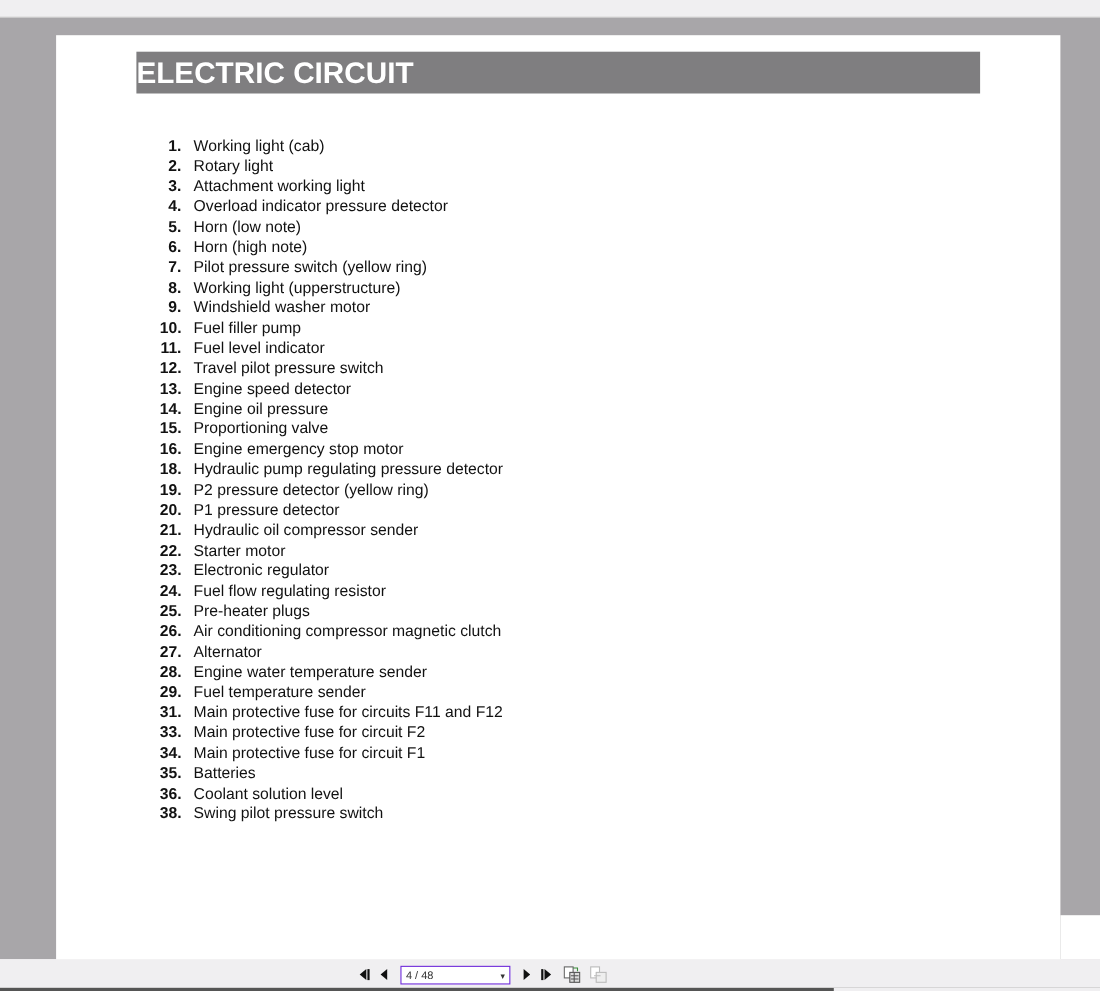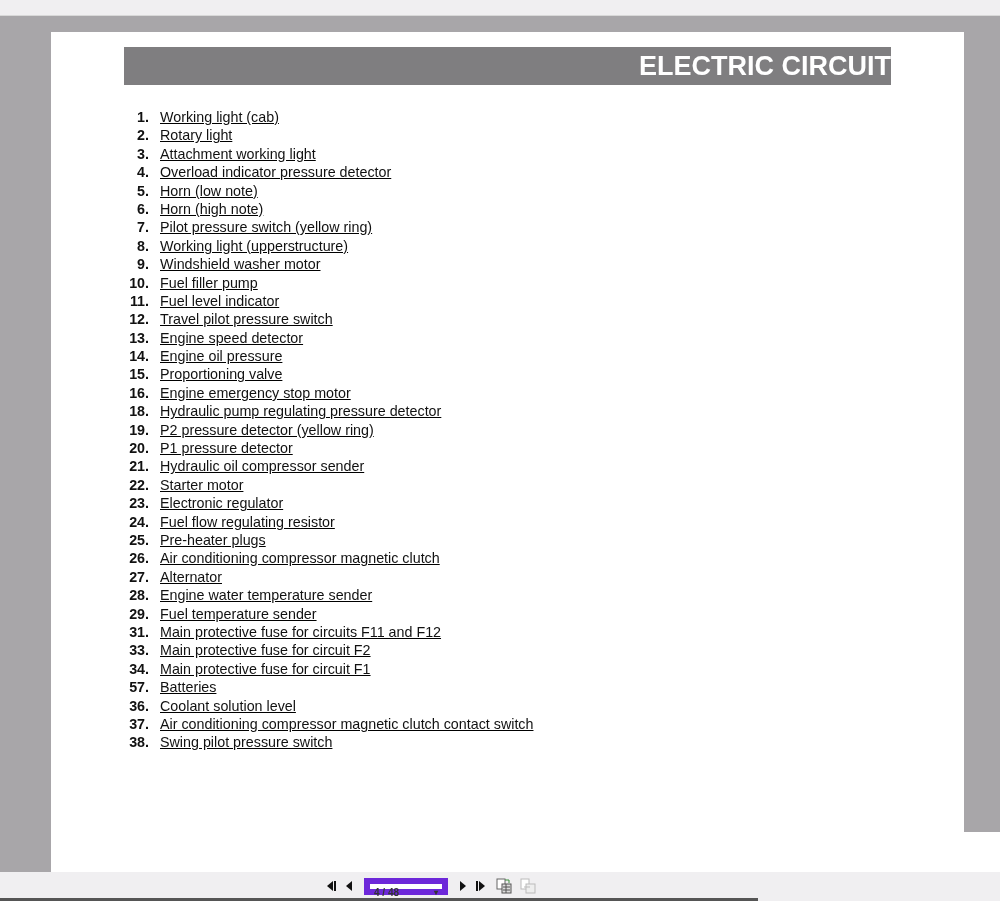--- a/index.html
+++ b/index.html
@@ -1,30 +1,30 @@
 <!DOCTYPE html>
 <html><head>
 <meta charset="utf-8">
 <style>
   html, body { margin:0; padding:0; }
   body { width:1000px; height:901px; position:relative; overflow:hidden; background:#f0eff1; font-family:"Liberation Sans", sans-serif; }
   .topbar { position:absolute; left:0; top:0; width:1000px; height:15px; background:#f0eff1; border-bottom:1px solid #d8d8d8; }
   .viewer { position:absolute; left:0; top:16px; width:1000px; height:856px; background:#a8a6a9; }
   .page { position:absolute; left:51px; top:16px; width:913px; height:856px; background:#ffffff; }
   .right-white { position:absolute; left:964px; top:832px; width:36px; height:40px; background:#ffffff; }
-  .title-bar { position:absolute; left:73px; top:15px; width:767px; height:38px; background:#7f7e80; color:#fff; text-align:right; font-weight:bold; font-size:27px; line-height:38px; letter-spacing:0px; }
-  .list { position:absolute; left:75px; top:76px; margin:0; padding:0; list-style:none;text-decoration:underline; }
+  .title-bar { position:absolute; left:73px; top:15px; width:767px; height:38px; background:#7f7e80; color:#fff; text-align:left; font-weight:bold; font-size:27px; line-height:38px; letter-spacing:0px; }
+  .list { position:absolute; left:75px; top:76px; margin:16px; padding:0; list-style:none; }
   .item { height:18.4px; line-height:18.4px; font-size:14.3px; color:#111; white-space:nowrap; }
   .num { display:inline-block; width:23px; text-align:right; font-weight:bold; margin-right:11px; }
   .bottombar { position:absolute; left:0; top:872px; width:1000px; height:29px; background:#f0eff1; }
   .bottom-line { position:absolute; left:0; top:898px; width:1000px; height:3px; background:#555; }
   .bottom-line .gap { position:absolute; left:758px; top:0; width:242px; height:3px; background:#f0eff1; }
   .nav { position:absolute; left:322px; top:876px; height:20px; display:flex; align-items:center; }
   .navbtn { width:18px; height:18px; display:flex; align-items:center; justify-content:center; color:#111; font-size:12px; cursor:pointer; }
-  .pagebox { width:84px; height:17px; border:6px solid #6d28d9; background:#fff; font-size:10px; line-height:17px; color:#333; padding-left:4px; box-sizing:border-box; position:relative; margin:0 6px;font-weight:bold; }
+  .pagebox { width:100px; height:17px; border:1px solid #6d28d9; background:#fff; font-size:10px; line-height:17px; color:#333; padding-left:4px; box-sizing:border-box; position:relative; margin:0 6px; }
   .pagebox .dd { position:absolute; right:4px; top:0; font-size:8px; color:#333; }
   .tool { width:20px; height:18px; display:flex; align-items:center; justify-content:center; margin-left:4px; }
 </style>
 </head>
 <body>
 
 <div class="topbar"></div>
 <div class="viewer">
   <div class="page">
     <div class="title-bar">ELECTRIC CIRCUIT</div>
@@ -53,23 +53,22 @@
         <li class="item"><span class="num">23.</span><span>Electronic regulator</span></li>
         <li class="item"><span class="num">24.</span><span>Fuel flow regulating resistor</span></li>
         <li class="item"><span class="num">25.</span><span>Pre-heater plugs</span></li>
         <li class="item"><span class="num">26.</span><span>Air conditioning compressor magnetic clutch</span></li>
         <li class="item"><span class="num">27.</span><span>Alternator</span></li>
         <li class="item"><span class="num">28.</span><span>Engine water temperature sender</span></li>
         <li class="item"><span class="num">29.</span><span>Fuel temperature sender</span></li>
         <li class="item"><span class="num">31.</span><span>Main protective fuse for circuits F11 and F12</span></li>
         <li class="item"><span class="num">33.</span><span>Main protective fuse for circuit F2</span></li>
         <li class="item"><span class="num">34.</span><span>Main protective fuse for circuit F1</span></li>
-        <li class="item"><span class="num">57.</span><span>Batteries</span></li>
+        <li class="item"><span class="num">35.</span><span>Batteries</span></li>
         <li class="item"><span class="num">36.</span><span>Coolant solution level</span></li>
-        <li class="item"><span class="num">37.</span><span>Air conditioning compressor magnetic clutch contact switch</span></li>
         <li class="item"><span class="num">38.</span><span>Swing pilot pressure switch</span></li>
       </ul>
   </div>
 </div>
 <div class="right-white"></div>
 
 <div class="bottombar"></div>
 <div class="bottom-line">
     <div class="gap"></div>
   </div>

